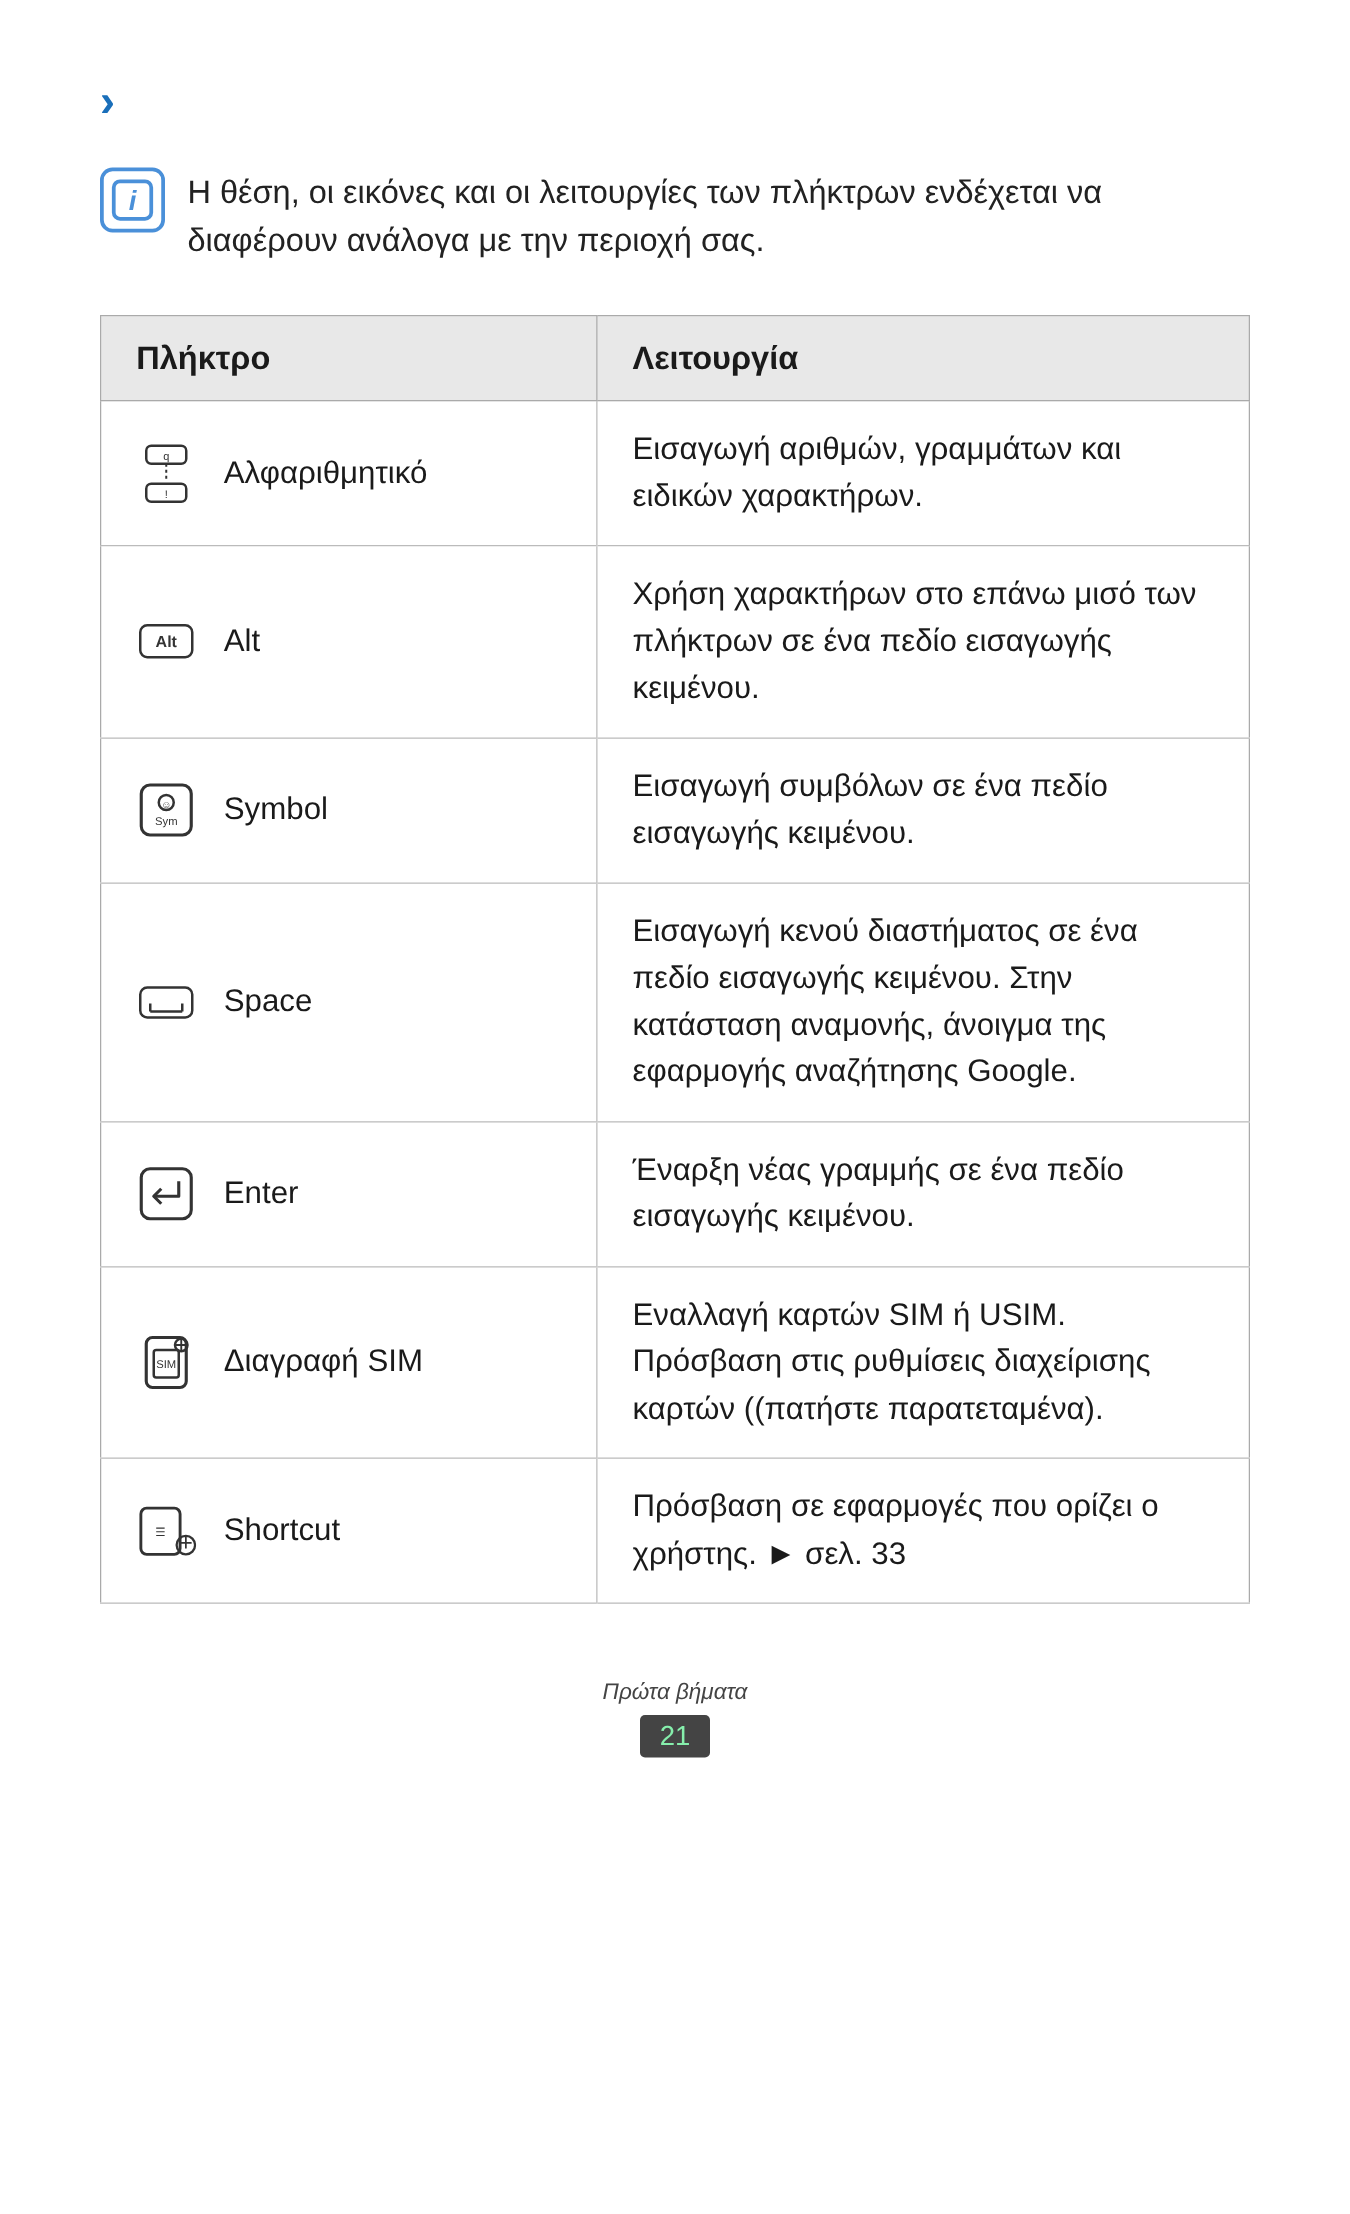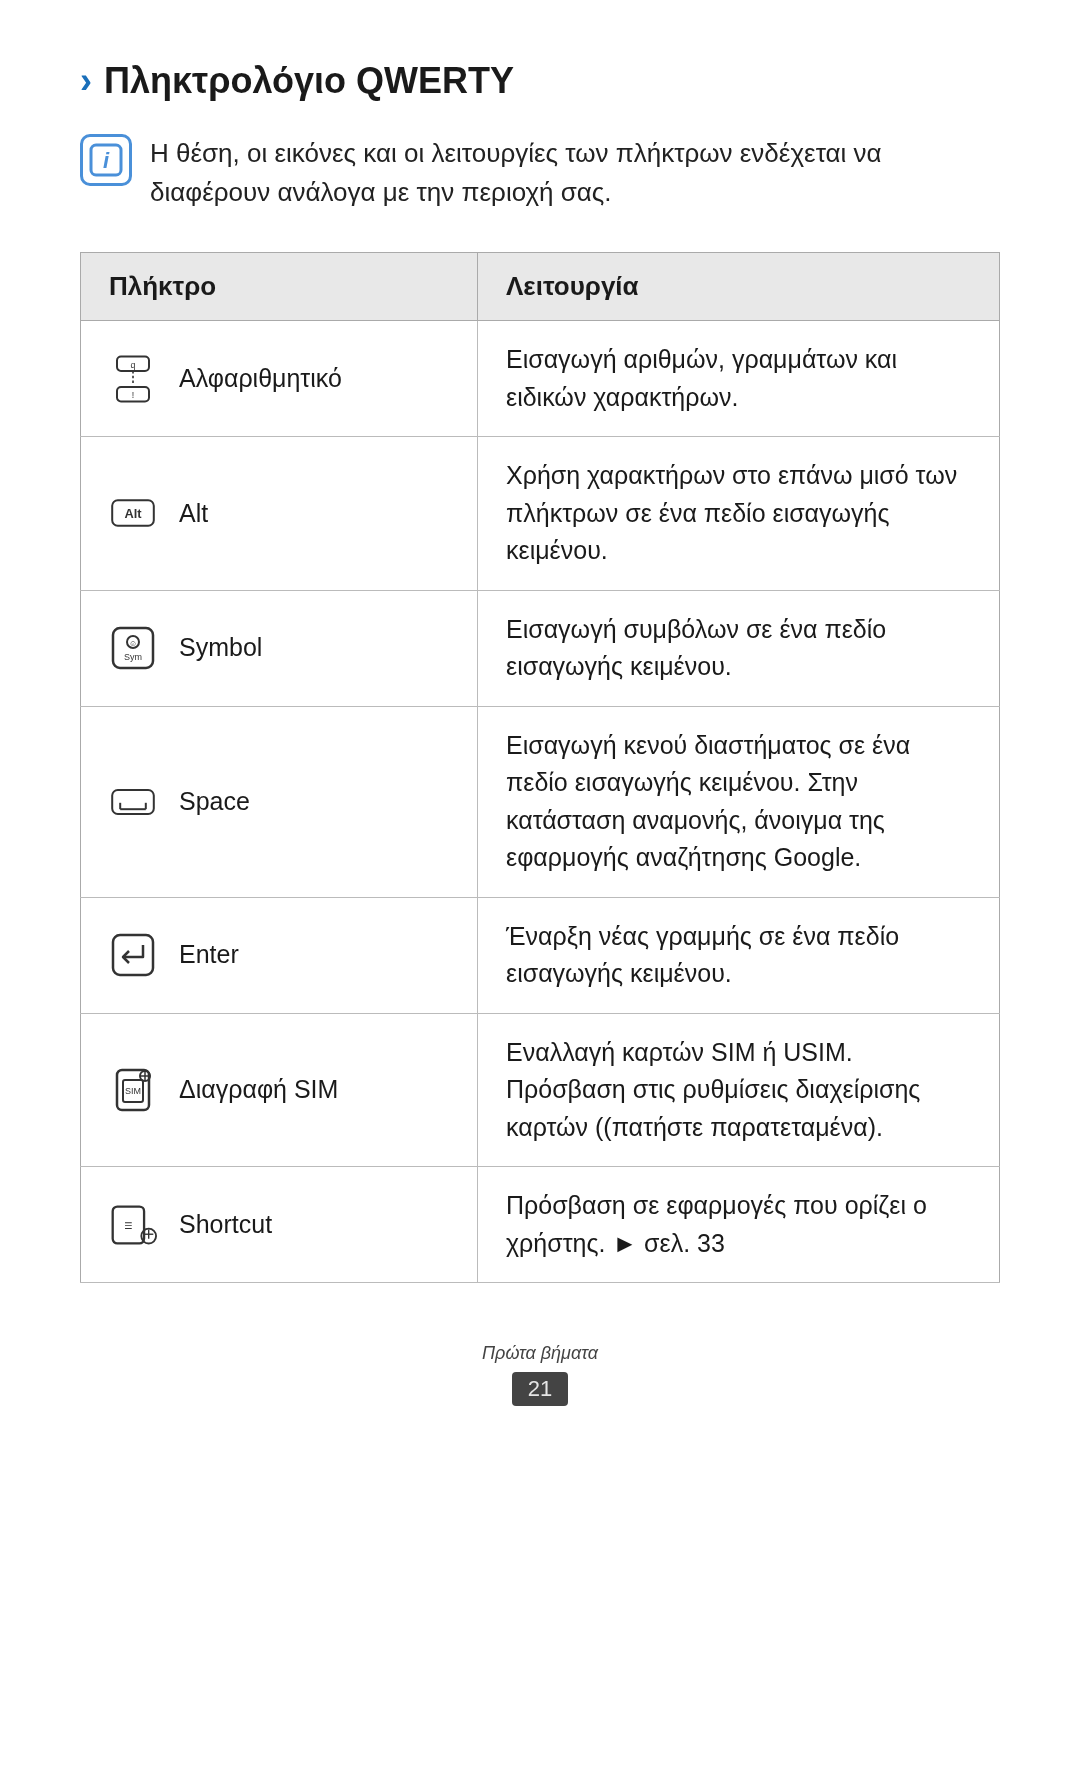--- a/index.html
+++ b/index.html
@@ -116,32 +116,31 @@
     .footer-text {
       font-size: 18px;
       font-style: italic;
       color: #444;
       margin-bottom: 8px;
     }
 
     .page-number {
       display: inline-block;
       background: #444;
-      color: #e5e5e5;
+      color: #86efac;
       font-size: 22px;
       padding: 4px 16px;
       border-radius: 4px;
     }
   </style>
 </head>
 <body>
 
 <div class="page-title">
   <span class="title-arrow">›</span>
-  <span>Πληκτρολόγιο QWERTY</span>
 </div>
 
 <div class="info-box">
   <div class="info-icon">
     <svg width="36" height="36" viewBox="0 0 36 36">
       <rect x="3" y="3" width="30" height="30" rx="5" ry="5" fill="none" stroke="#4a90d9" stroke-width="3"></rect>
       <text x="18" y="26" text-anchor="middle" font-size="22" font-style="italic" font-weight="bold" fill="#4a90d9" font-family="Arial">i</text>
     </svg>
   </div>
   <div class="info-text">Η θέση, οι εικόνες και οι λειτουργίες των πλήκτρων ενδέχεται να διαφέρουν ανάλογα με την περιοχή σας.</div>

